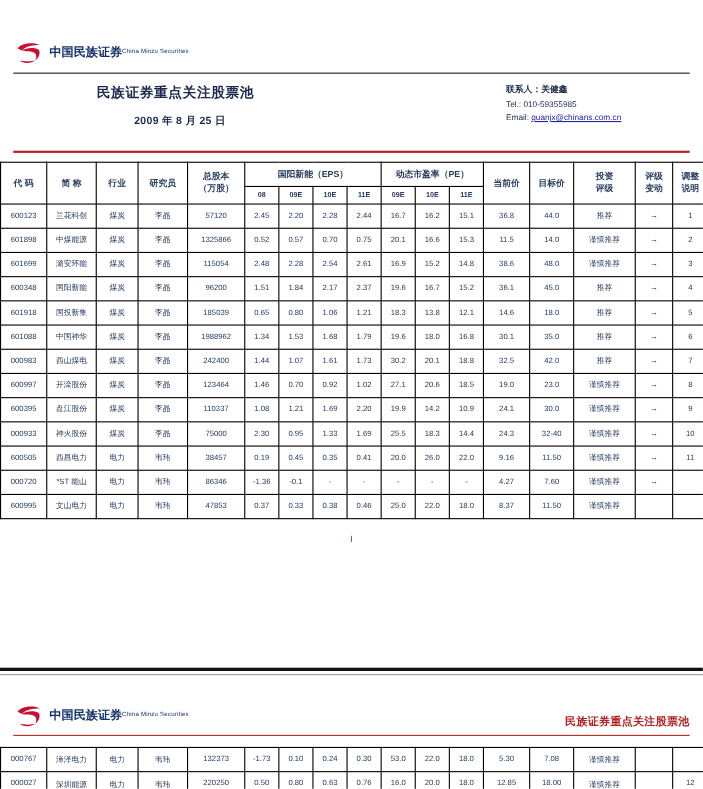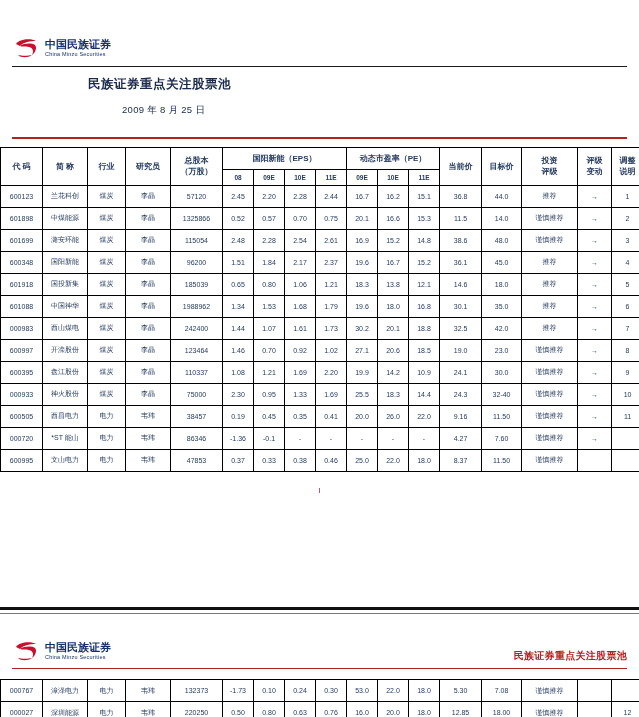--- a/index.html
+++ b/index.html
@@ -32,21 +32,21 @@
     align-items: center;
   }
   .logo-mark {
     width: 26px;
     height: 22px;
     margin-right: 5px;
     flex: 0 0 auto;
   }
   .logo-text {
     display: flex;
-    flex-direction: column;
+    flex-direction: row;
     justify-content: center;
     line-height: 1;
   }
   .logo-cn {
     font-size: 11px;
     font-weight: bold;
     color: #14306b;
     letter-spacing: 0px;
     white-space: nowrap;
   }
@@ -81,21 +81,21 @@
     font-size: 12.5px;
     font-weight: bold;
     color: #1b2a4a;
     letter-spacing: 0.5px;
   }
   .title-date {
     position: absolute;
     left: 122px;
     top: 37px;
     font-size: 9.5px;
-    font-weight: normal;
+    font-weight: bold;
     color: #1b2a4a;
     letter-spacing: 0.3px;
   }
   .contact {
     position: absolute;
     left: 460px;
     top: 9px;
     font-size: 7.5px;
     line-height: 12.5px;
     color: #1b2a4a;
@@ -212,20 +212,28 @@
       <div class="logo-cn">中国民族证券</div>
       <div class="logo-en">China Minzu Securities</div>
     </div>
   </div>
 
   <div class="rule-dark"></div>
 
   <div class="head-block">
     <div class="title-main">民族证券重点关注股票池</div>
     <div class="title-date">2009 年  8 月 25 日</div>
+    <div class="contact">
+      <div class="c-name">联系人：关健鑫</div>
+      <div>Tel.: 010-59355985</div>
+      <div>
+        <span>Email:</span>
+        <a href="#">guanjx@chinans.com.cn</a>
+      </div>
+    </div>
   </div>
 
   <div class="rule-red"></div>
 
   <table class="stock t1">
     <colgroup>
       <col class="c-code">
         <col class="c-name">
         <col class="c-ind">
         <col class="c-res">

